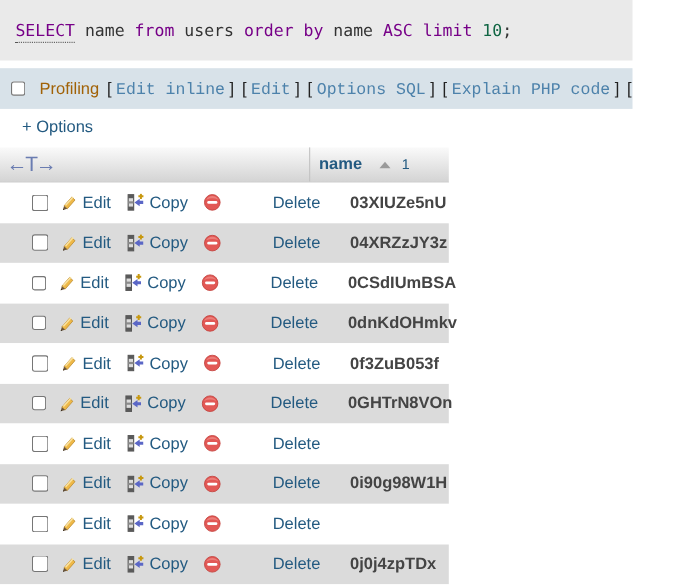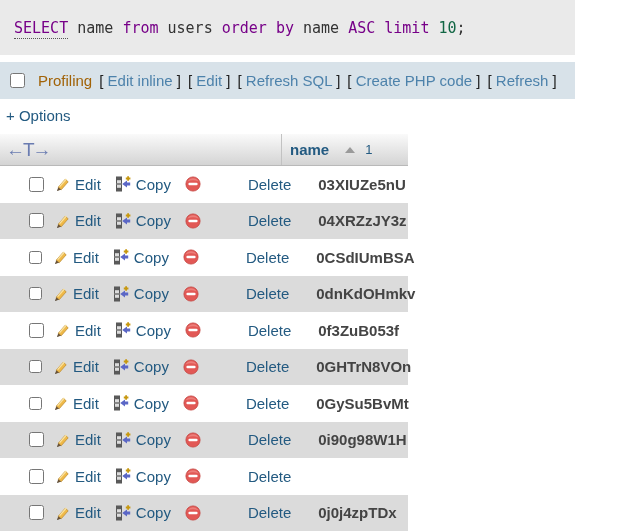--- a/index.html
+++ b/index.html
@@ -48,26 +48,27 @@
     width: 15px; height: 15px;
     margin: 0 0 0 10px;
   }
   .profiling-label { margin-left: 13px; color: #a16207; }
   .profiling-links { display: flex; align-items: center; }
   .bracket-group { margin-left: 7px; color: #222; white-space: pre; }
   .bracket-group a {
     color: #4d82ab;
     text-decoration: none;
     cursor: pointer;
+    font-family: Liberation Mono, monospace;
   }
 
   
   .options-link {
     position: absolute;
-    top: 107px; left: 6px;
+    top: 107px; left: 20px;
     font-size: 15px;
     color: #235a81;
     text-decoration: none;
     cursor: pointer;
   }
 
   
   .result-table {
     position: absolute;
     top: 134px; left: 0;
@@ -151,22 +152,22 @@
   <div class="query-box">
     <code class="sql-line"><span class="tok-keyword tok-u">SELECT</span><span class="tok-plain"> </span><span class="tok-plain">name</span><span class="tok-plain"> </span><span class="tok-keyword">from</span><span class="tok-plain"> </span><span class="tok-plain">users</span><span class="tok-plain"> </span><span class="tok-keyword">order</span><span class="tok-plain"> </span><span class="tok-keyword">by</span><span class="tok-plain"> </span><span class="tok-plain">name</span><span class="tok-plain"> </span><span class="tok-keyword">ASC</span><span class="tok-plain"> </span><span class="tok-keyword">limit</span><span class="tok-plain"> </span><span class="tok-number">10</span><span class="tok-plain">;</span></code>
   </div>
 
   <div class="profiling-bar">
     <input type="checkbox" style="">
     <span class="profiling-label">Profiling</span>
     <span class="profiling-links">
         <span class="bracket-group">[ <a>Edit inline</a> ]</span>
         <span class="bracket-group">[ <a>Edit</a> ]</span>
-        <span class="bracket-group">[ <a>Refresh SQL</a> ]</span>
-        <span class="bracket-group">[ <a>Create PHP code</a> ]</span>
+        <span class="bracket-group">[ <a>Options SQL</a> ]</span>
+        <span class="bracket-group">[ <a>Explain PHP code</a> ]</span>
         <span class="bracket-group">[ <a>Refresh</a> ]</span>
       </span>
   </div>
 
   <a class="options-link">+ Options</a>
 
   <div class="result-table">
     <div class="thead">
       <div class="th-actions">
         <span class="th-arrows">←T→</span>
@@ -399,21 +400,20 @@
       <span class="lnk copy-label">Copy</span>
     </a>
     <a class="action delete-group">
       <svg class="icon" viewBox="0 0 16 16" width="16" height="16">
         <circle cx="8" cy="8" r="7.1" fill="#e25855" stroke="#c44440" stroke-width="0.8"></circle>
         <path d="M2.5 5.5 A6.3 6.3 0 0 1 13.5 5.5 A8 4 0 0 0 2.5 5.5 Z" fill="#ef8a84" opacity="0.8"></path>
         <rect x="3.4" y="6.8" width="9.2" height="2.5" rx="1.2" fill="#fff"></rect>
       </svg>
       <span class="lnk delete-label">Delete</span>
     </a>
-    <span class="cell-value">0GySu5BvMt</span>
   </div>
 
   <div class="row alt">
     <input type="checkbox" class="row-check" style="">
     <a class="action edit-group">
       <svg class="icon" viewBox="0 0 16 16" width="16" height="16">
         <path d="M4.2 11.2 L11.2 3.2 L14.2 5.8 L7.2 13.8 Z" fill="#efb948" stroke="#b9882e" stroke-width="0.7"></path>
         <path d="M5.6 10.6 L12.4 3.0" stroke="#f9e2a0" stroke-width="1.4" fill="none"></path>
         <path d="M4.2 11.2 L7.2 13.8 L3.2 14.8 Z" fill="#6b5335"></path>
         <path d="M3.2 14.8 L4.6 14.4 L3.7 13.6 Z" fill="#2e2418"></path>

